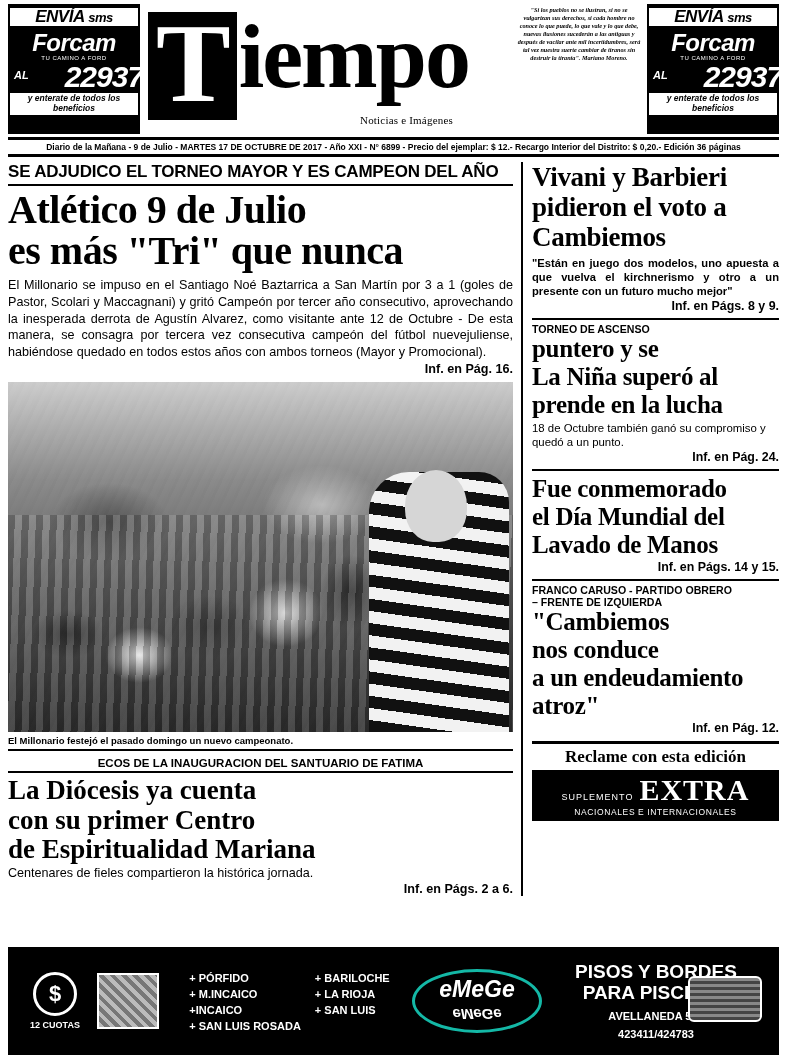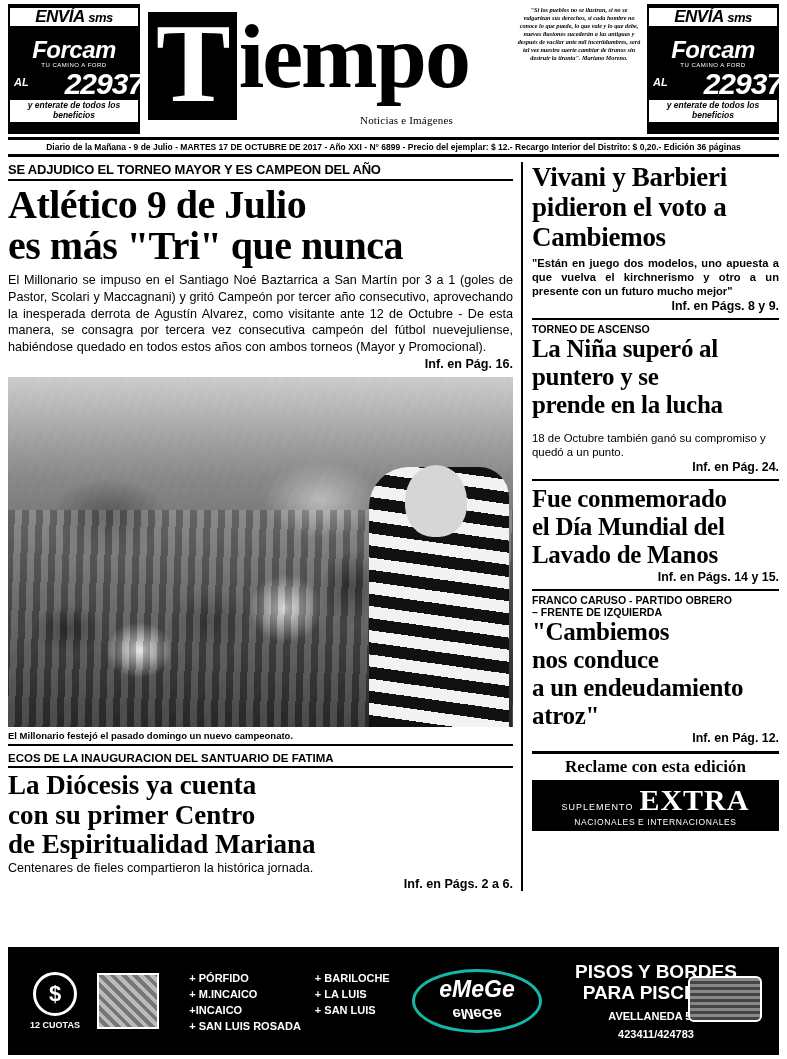--- a/index.html
+++ b/index.html
@@ -24,21 +24,21 @@
     padding: 2px 0 0 0;
   }
   .ad-sms .envia {
     background: #fff; color: #000; font-weight: bold; font-style: italic;
     font-size: 17px; width: 100%; text-align: center; letter-spacing: -0.5px;
     border-bottom: 2px solid #000; line-height: 1.05;
   }
   .ad-sms .envia .sms { font-size: 13px; }
   .ad-sms .forcam {
     font-size: 24px; font-weight: bold; font-style: italic; line-height: 1;
-    margin-top: 10px; letter-spacing: -0.5px;
+    margin-top: 3px; letter-spacing: -0.5px;
   }
   .ad-sms .forcam-sub { font-size: 6px; letter-spacing: 0.5px; margin-bottom: 2px; }
   .ad-sms .al-row { display: flex; align-items: flex-start; width: 100%; padding: 0 4px; gap: 36px; }
   .ad-sms .al { font-size: 11px; font-weight: bold; font-style: italic; margin-top: 6px; }
   .ad-sms .num {
     font-size: 30px; font-weight: bold; font-style: italic; line-height: 0.95;
     letter-spacing: -1px; flex: 1; text-align: center;
   }
   .ad-sms .tag {
     background: #fff; color: #000; font-size: 8.5px; font-weight: bold; font-style: italic;
@@ -73,21 +73,21 @@
     text-align: center; font-size: 8.5px; font-weight: bold;
     padding: 2px 0; margin-top: 3px;
   }
 
   
   .body { display: flex; margin-top: 5px; }
   .col-left { width: 515px; padding-right: 8px; border-right: 2px solid #000; }
   .col-right { width: 256px; padding-left: 9px; }
 
   .kicker {
-    font-size: 13px; font-weight: bold; letter-spacing: -0.2px;
+    font-size: 17px; font-weight: bold; letter-spacing: -0.2px;
     border-bottom: 2px solid #000; padding-bottom: 2px; margin-bottom: 3px;
   }
   .headline-main {
     font-family: "Liberation Serif", serif; font-weight: bold;
     font-size: 40px; line-height: 1.03; letter-spacing: -0.5px; margin: 2px 0 6px 0;
   }
   .lead {
     font-size: 12.6px; line-height: 1.32; text-align: justify;
     font-family: "Liberation Sans", sans-serif;
   }
@@ -126,39 +126,39 @@
     border-radius: 40px 30px 0 0;
   }
   .photo .fan-head {
     position: absolute; right: 46px; bottom: 190px; width: 62px; height: 72px;
     background: #d6d6d6; border-radius: 50% 50% 45% 45%;
   }
   .caption { font-size: 9.5px; font-weight: bold; margin-top: 3px; border-bottom: 2px solid #000; padding-bottom: 3px;}
 
   .kicker2 {
     font-size: 11.5px; font-weight: bold; margin-top: 6px;
-    border-bottom: 2px solid #000; padding-bottom: 2px;
+    border-bottom: 2px solid #000; padding-bottom: 2px; text-align: center;
   }
   .headline-2 {
     font-family: "Liberation Serif", serif; font-weight: bold;
     font-size: 27px; line-height: 1.08; margin: 3px 0 2px 0;
   }
   .subline { font-size: 12.6px; }
 
   
   .r-head {
     font-family: "Liberation Serif", serif; font-weight: bold;
     font-size: 27px; line-height: 1.12; letter-spacing: -0.3px;
   }
   .r-head.sm { font-size: 25px; }
   .r-quote { font-size: 11.2px; line-height: 1.25; font-weight: bold; margin-top: 3px; text-align: justify;}
   .r-ref { text-align: right; font-weight: bold; font-size: 12.4px; margin-top: 1px; }
   .r-kicker { font-size: 10.6px; font-weight: bold; border-top: 2px solid #000; padding-top: 3px; margin-top: 5px; }
   .rule { border-top: 2px solid #000; margin: 5px 0 4px 0; }
-  .r-text { font-size: 11.4px; line-height: 1.25; margin-top: 12px; }
+  .r-text { font-size: 11.4px; line-height: 1.25; margin-top: 2px; }
 
   .extra-box { border-top: 3px solid #000; margin-top: 6px; padding-top: 3px; }
   .extra-title { font-family: "Liberation Serif", serif; font-weight: bold; font-size: 17px; text-align: center; }
   .extra-black {
     background: #000; color: #fff; margin-top: 3px; padding: 5px 6px 4px 6px; text-align: center;
   }
   .extra-black .row { display: flex; align-items: baseline; justify-content: center; gap: 6px; }
   .extra-black .sup { font-size: 9px; letter-spacing: 1px; }
   .extra-black .big { font-family: "Liberation Serif", serif; font-weight: bold; font-size: 30px; letter-spacing: 1px; line-height: 1; }
   .extra-black .nat { font-size: 8.5px; letter-spacing: 0.6px; margin-top: 2px; }
@@ -279,22 +279,22 @@
       <div class="r-head">
         <div>Vivani y Barbieri</div>
         <div>pidieron el voto a</div>
         <div>Cambiemos</div>
       </div>
       <div class="r-quote">"Están en juego dos modelos, uno apuesta a que vuelva el kirchnerismo y otro a un presente con un futuro mucho mejor"</div>
       <div class="r-ref">Inf. en Págs. 8 y 9.</div>
 
       <div class="r-kicker">TORNEO DE ASCENSO</div>
       <div class="r-head sm">
+        <div>puntero y se</div>
         <div>La Niña superó al</div>
-        <div>puntero y se</div>
         <div>prende en la lucha</div>
       </div>
       <div class="r-text">18 de Octubre también ganó su compromiso y quedó a un punto.</div>
       <div class="r-ref">Inf. en Pág. 24.</div>
 
       <div class="rule"></div>
       <div class="r-head sm">
         <div>Fue conmemorado</div>
         <div>el Día Mundial del</div>
         <div>Lavado de Manos</div>
@@ -336,21 +336,21 @@
     <div class="ba-mid">
       <div class="ba-cols">
         <div>
           <div>+ PÓRFIDO</div>
           <div>+ M.INCAICO</div>
           <div>+INCAICO</div>
           <div>+ SAN LUIS ROSADA</div>
         </div>
         <div>
           <div>+ BARILOCHE</div>
-          <div>+ LA LUIS</div>
+          <div>+ LA RIOJA</div>
           <div>+ SAN LUIS</div>
         </div>
       </div>
     </div>
     <div class="ba-emege">
       <div class="oval">
         <div>eMeGe</div>
         <div class="mirror">eMeGe</div>
       </div>
     </div>

